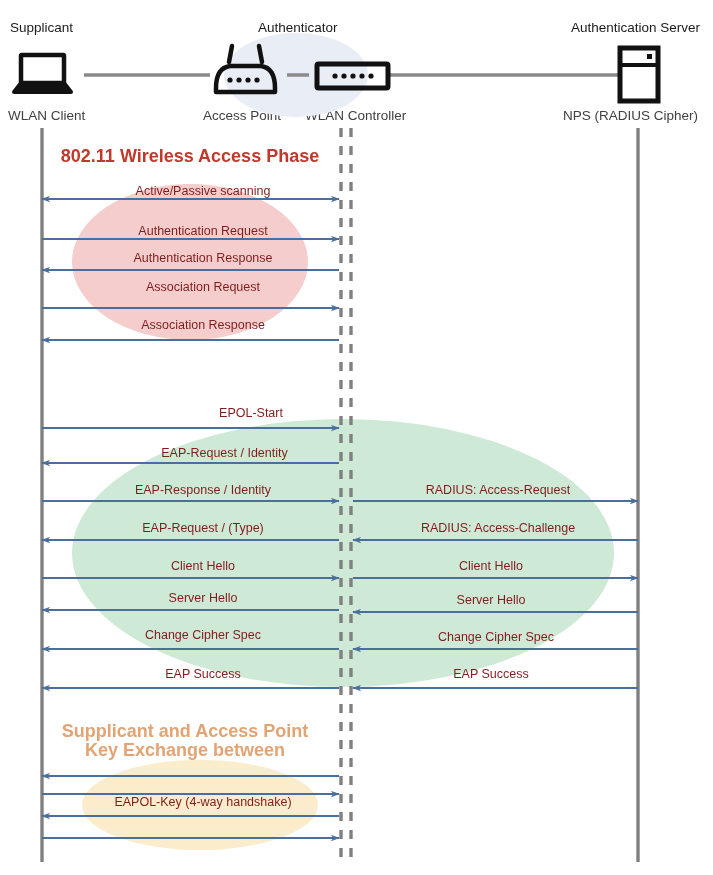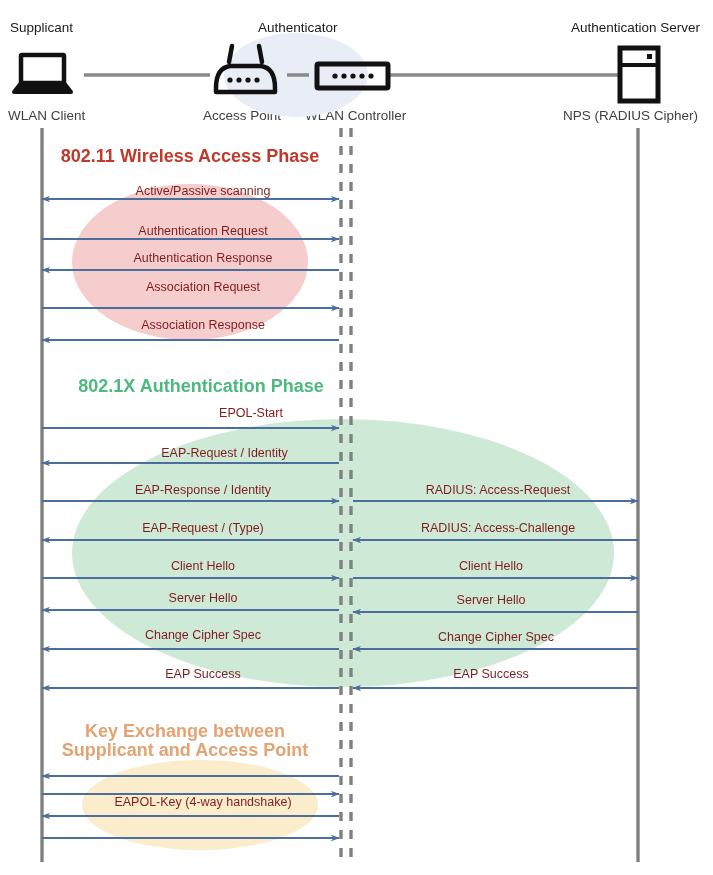--- a/index.html
+++ b/index.html
@@ -65,27 +65,24 @@
 
   <div class="hdr-sub" style="left:8px; top:108px;">WLAN Client</div>
   <div class="hdr-sub" style="left:203px; top:108px;">Access Point</div>
   <div class="hdr-sub" style="left:305px; top:108px;">WLAN Controller</div>
   <div class="hdr-sub" style="left:563px; top:108px;">NPS (RADIUS Cipher)</div>
 
   <div class="phase-label" style="left: 0px; top: 147px; width: 380px; color: rgb(192, 57, 43);">
     <span>802.11 Wireless Access Phase</span>
   </div>
 
-  <div class="phase-label" style="left: 0px; top: 377px; width: 402px; color: rgb(76, 185, 125);">
-    <span>802.1X Authentication Phase</span>
-  </div>
 
   <div class="phase-label" style="left: 0px; top: 722px; width: 370px; color: rgb(227, 163, 115);">
+    <div>Supplicant and Access Point</div>
     <div>Key Exchange between</div>
-    <div>Supplicant and Access Point</div>
   </div>
 
   <svg id="svgroot" viewBox="0 0 713 875" xmlns="http://www.w3.org/2000/svg">
     <defs>
       <marker id="ahR" markerWidth="9" markerHeight="9" refX="8.2" refY="3.2" orient="auto" markerUnits="userSpaceOnUse">
         <path d="M0,0 L9,3.2 L0,6.4 L2.6,3.2 Z" fill="#4a6f9c"></path>
       </marker>
       <marker id="ahL" markerWidth="9" markerHeight="9" refX="0.8" refY="3.2" orient="auto" markerUnits="userSpaceOnUse">
         <path d="M9,0 L0,3.2 L9,6.4 L6.4,3.2 Z" fill="#4a6f9c"></path>
       </marker>

